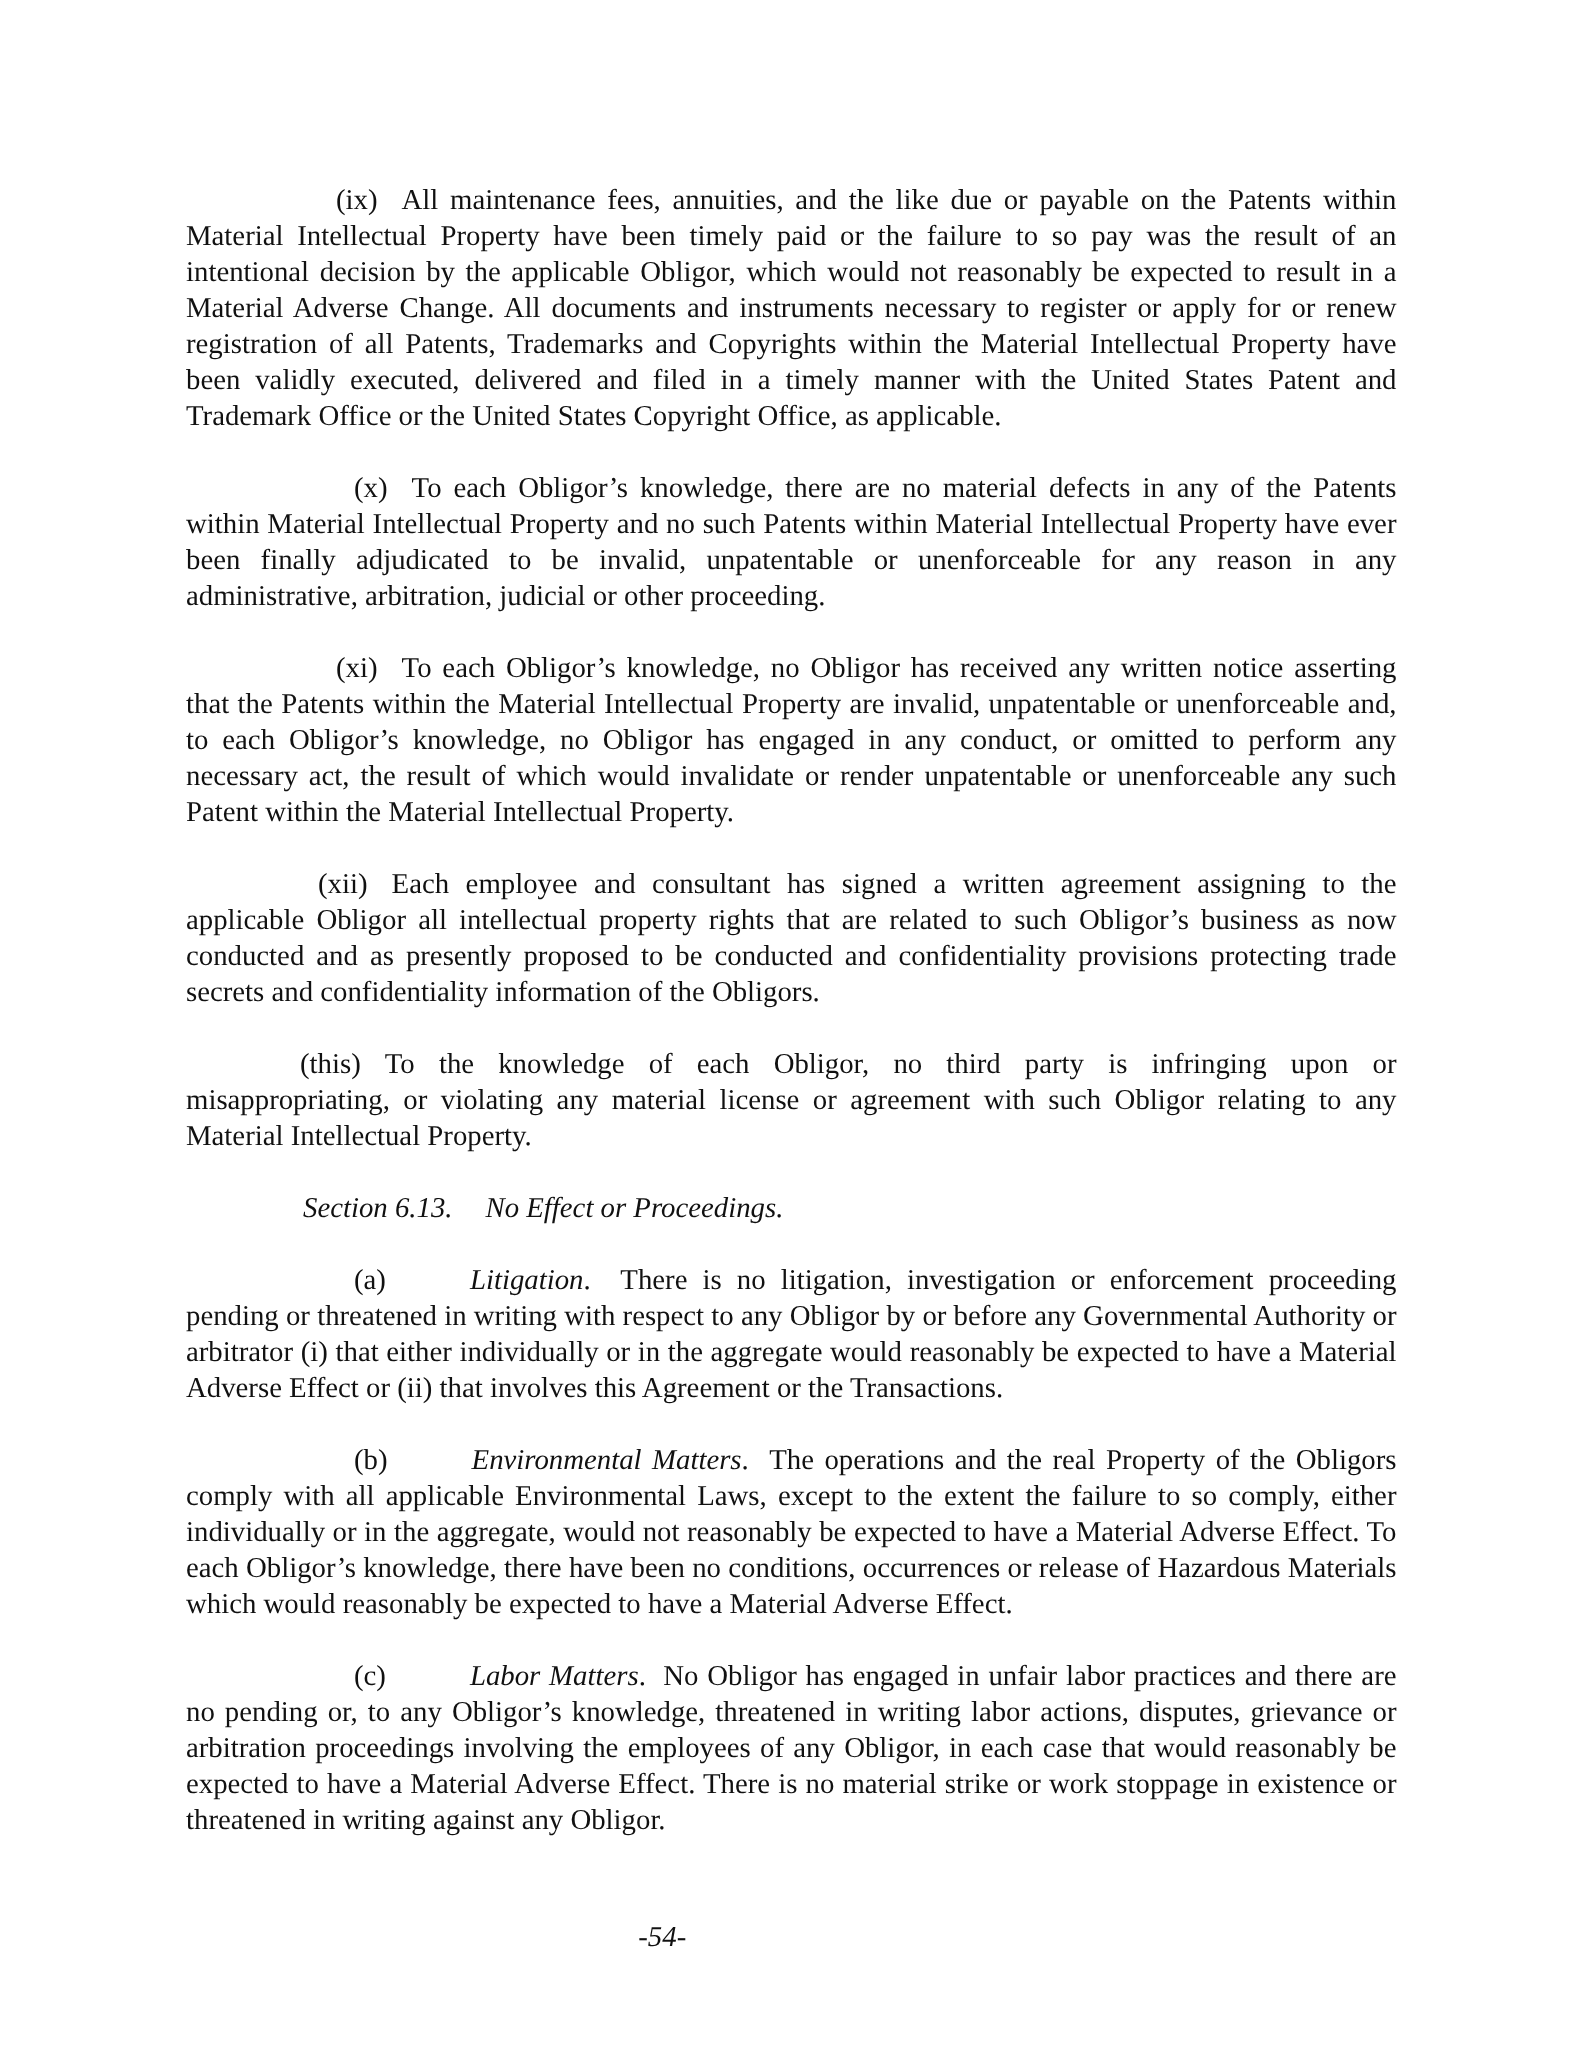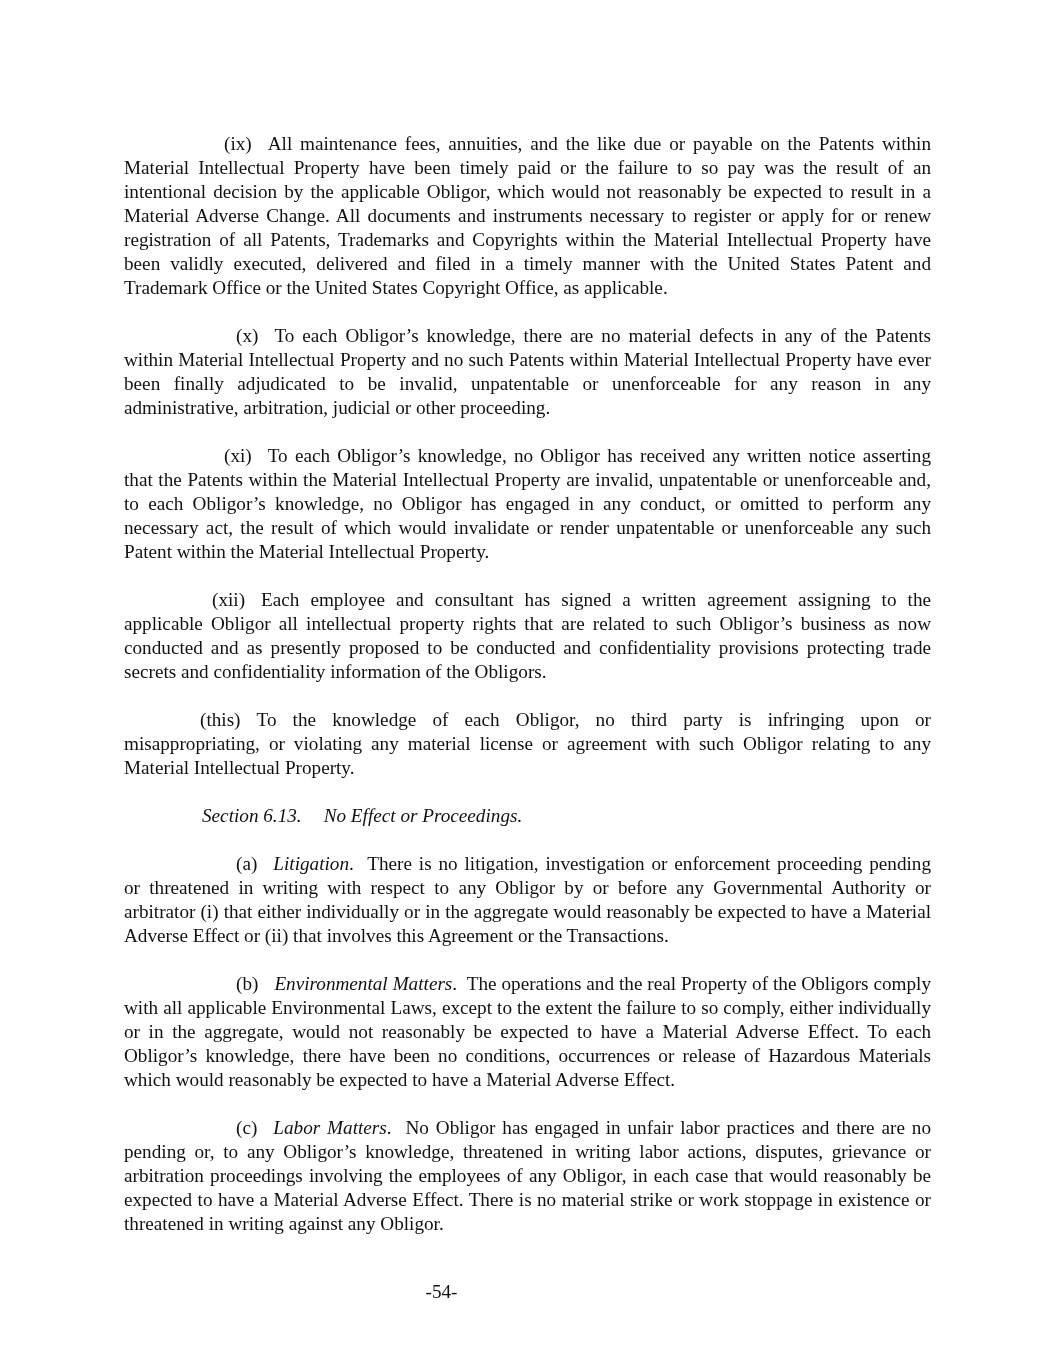--- a/index.html
+++ b/index.html
@@ -25,44 +25,45 @@
     }
     .para {
       text-align: justify;
       margin: 0 0 24px 0;
       text-indent: 50px;
     }
     .para .num {
       display: inline-block;
       margin-right: 16px;
     }
-    .para.ix .num { margin-left: 0; margin-top: 10px; }
+    .para.ix .num { margin-left: 0; }
     .para.x { text-indent: 56px; }
     .para.xi { text-indent: 50px; }
     .para.xii { text-indent: 44px; }
     .para.xiii { text-indent: 38px; }
     .para.sub { text-indent: 56px; }
     .heading {
       font-style: italic;
       margin: 0 0 24px 0;
       text-indent: 39px;
     }
     .heading .sec-num {
       display: inline-block;
       margin-right: 22px;
     }
-    .it { font-style: italic; }
+    .it { font-style: italic; margin-left: 40px; }
     .page-number {
       position: absolute;
       left: 0;
       width: 883px;
       top: 1281px;
       text-align: center;
       font-size: 19.2px;
       font-family: "Liberation Serif", "DejaVu Serif", serif;
+      font-style: italic;
     }
   </style>
 </head>
 <body>
 
 <div class="page">
 
   <p class="para ix"><span class="num">(ix)</span><span>All maintenance fees, annuities, and the like due or payable on the Patents within Material Intellectual Property have been timely paid or the failure to so pay was the result of an intentional decision by the applicable Obligor, which would not reasonably be expected to result in a Material Adverse Change.  All documents and instruments necessary to register or apply for or renew registration of all Patents, Trademarks and Copyrights within the Material Intellectual Property have been validly executed, delivered and filed in a timely manner with the United States Patent and Trademark Office or the United States Copyright Office, as applicable.</span></p>
 
   <p class="para x"><span class="num">(x)</span><span>To each Obligor’s knowledge, there are no material defects in any of the Patents within Material Intellectual Property and no such Patents within Material Intellectual Property have ever been finally adjudicated to be invalid, unpatentable or unenforceable for any reason in any administrative, arbitration, judicial or other proceeding.</span></p>

